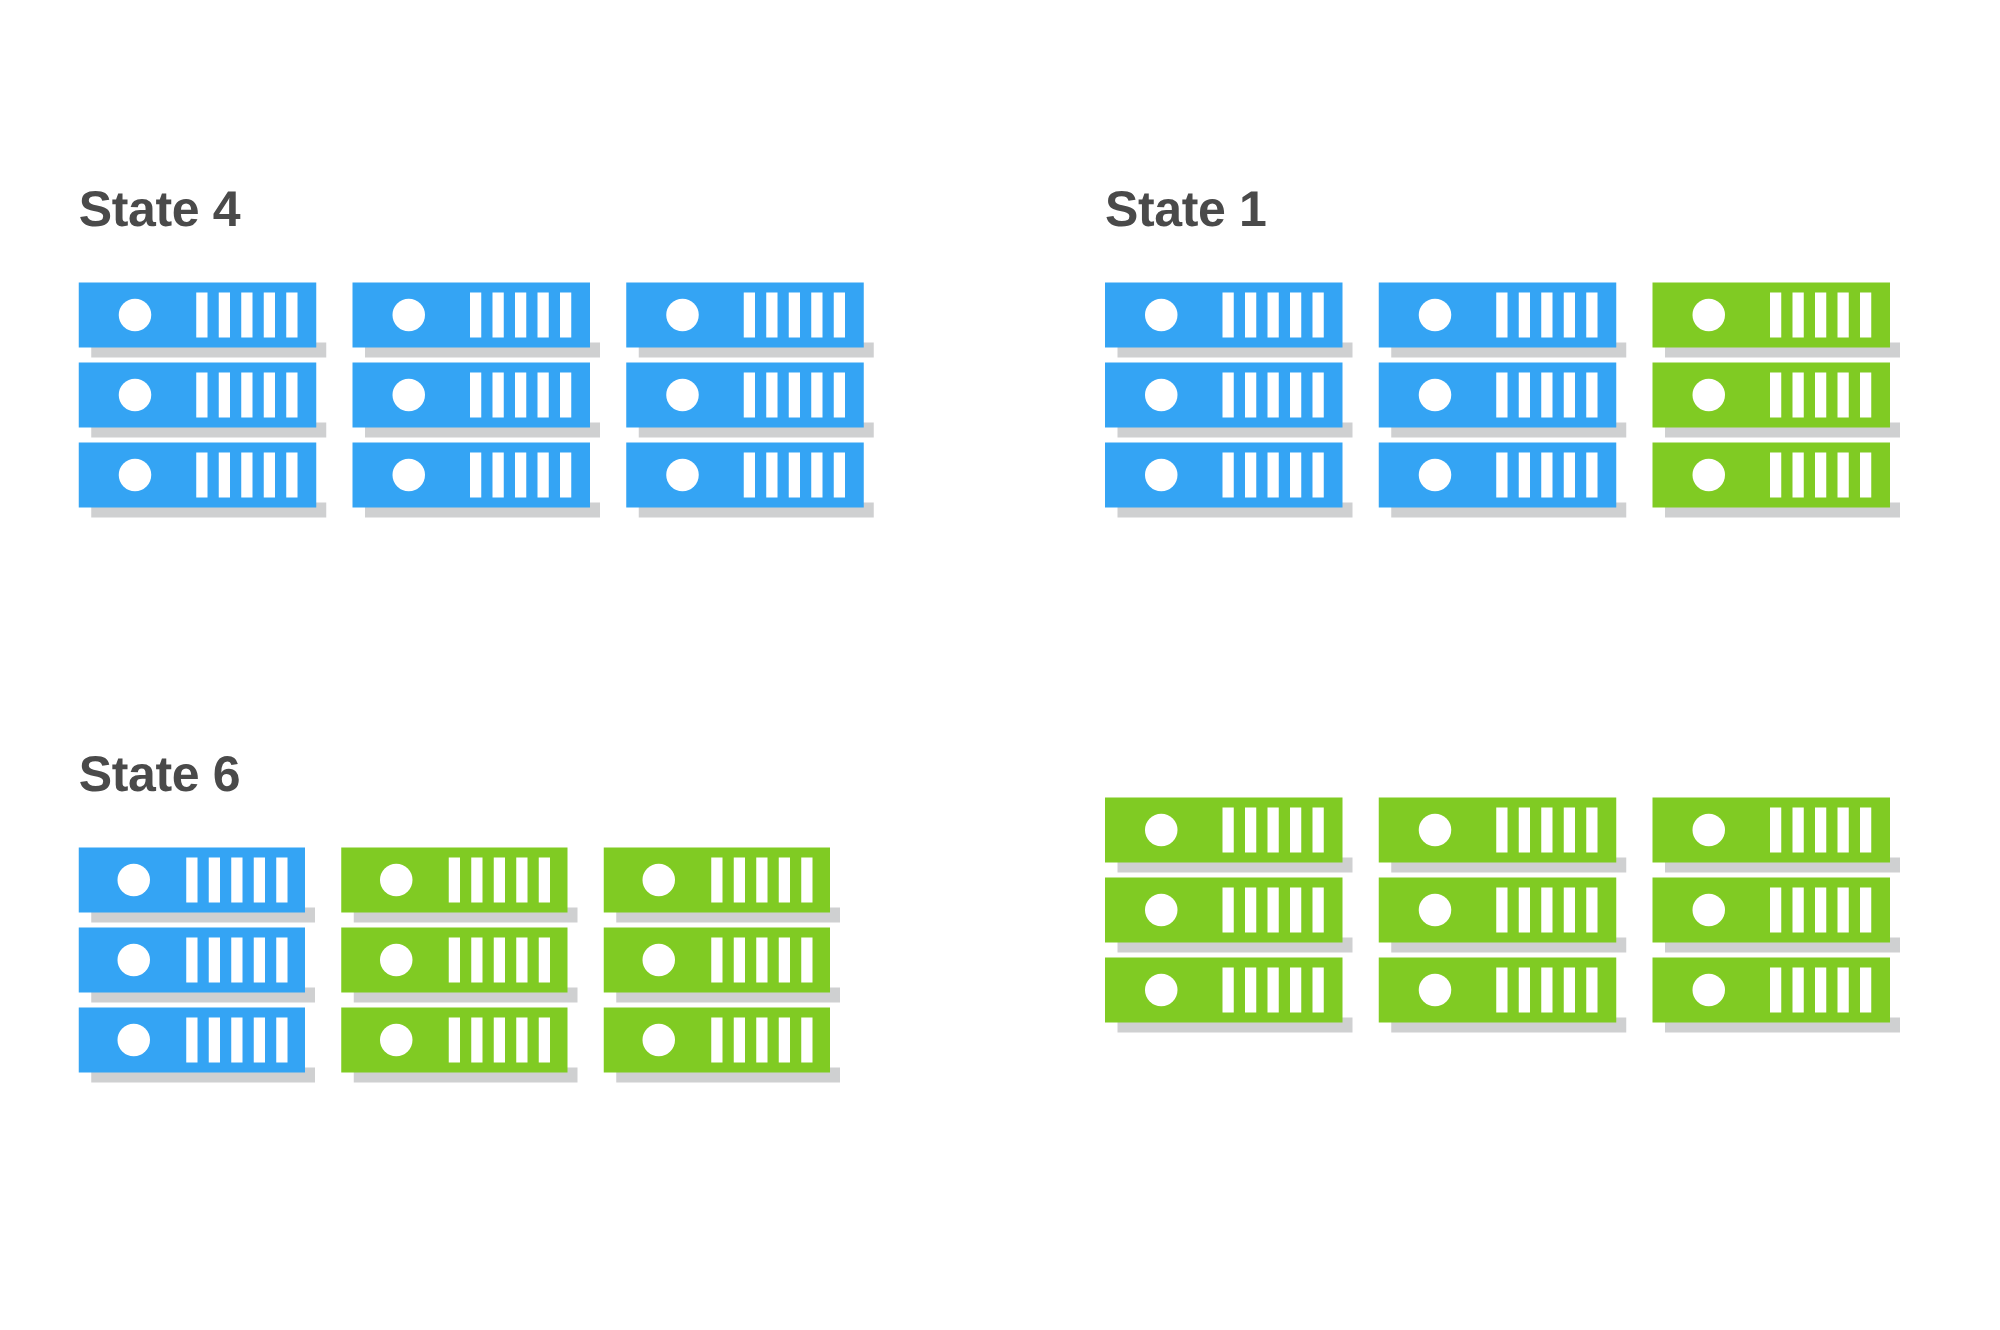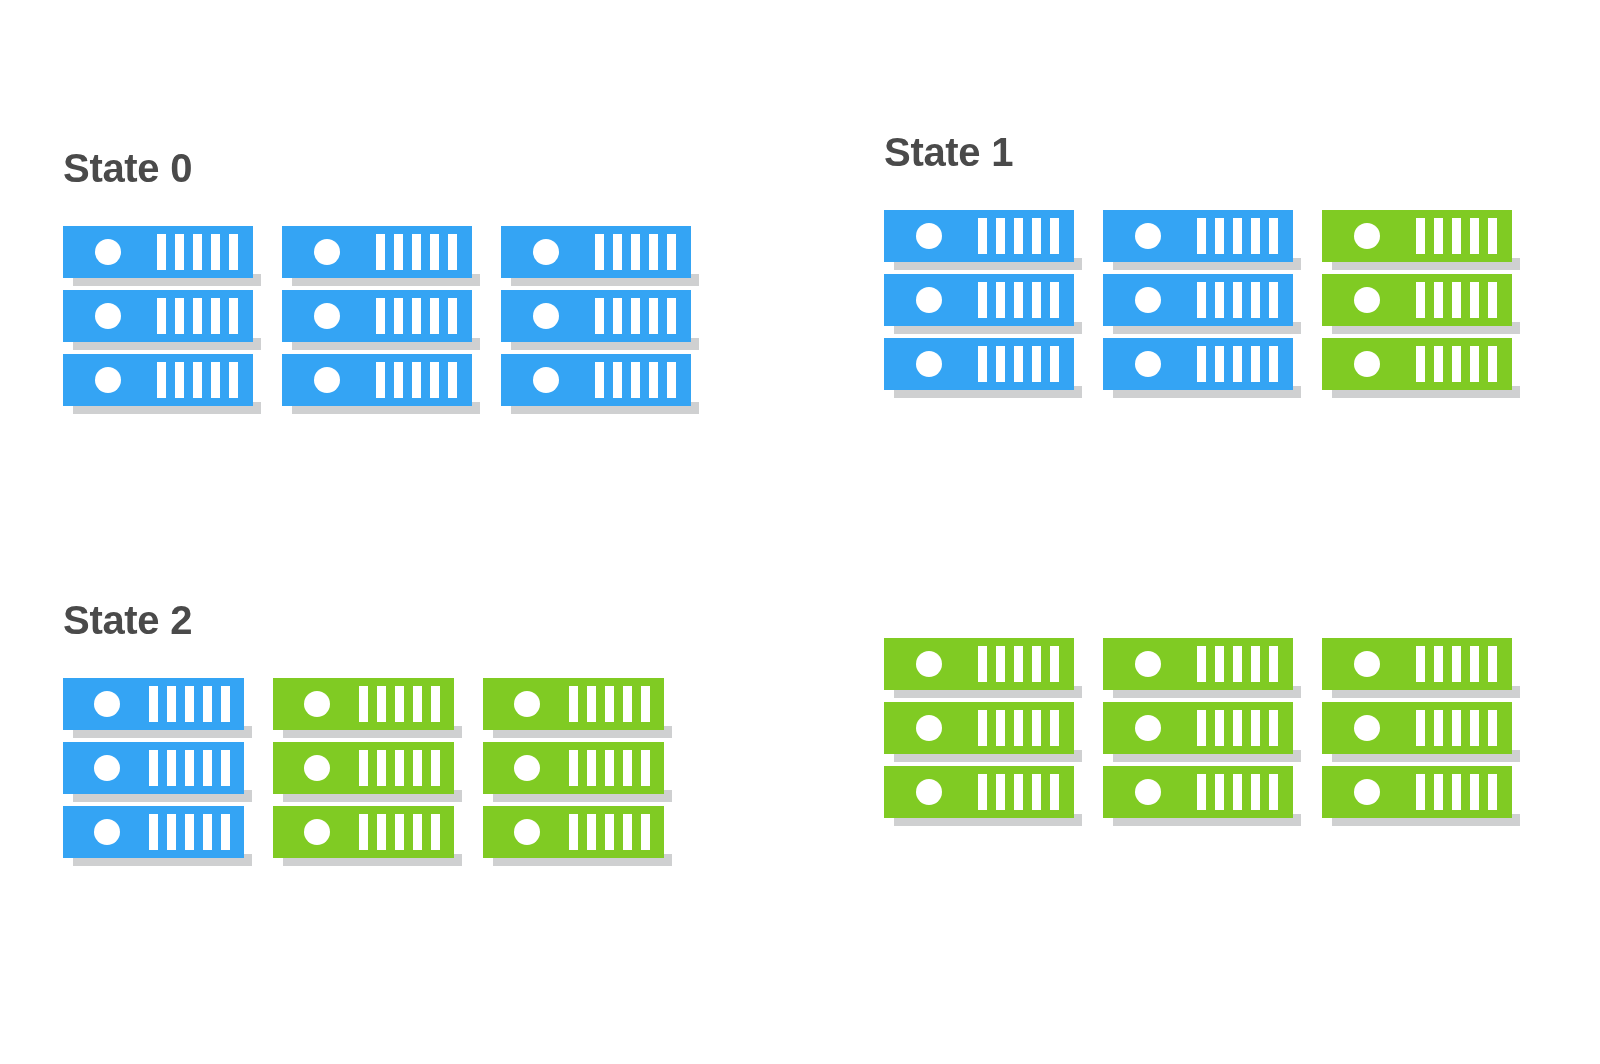--- a/index.html
+++ b/index.html
@@ -102,21 +102,21 @@
     width: 9px;
     height: 36px;
     background: #ffffff;
   }
 </style>
 </head>
 <body>
 
 <div id="board">
     <div class="panel" style="left: 63px; top: 148px;">
-      <div class="panel-title" style="color: rgb(74, 74, 74);">State 0</div>
+      <div class="panel-title" style="color: rgb(74, 74, 74);">State 4</div>
       <div class="racks" style="gap: 29px; margin-top: 38px;">
         <div class="rack" style="width: 190px;">
           <div class="unit-wrap" style="margin-top: 0px;">
             <div class="unit-shadow" style="background: rgb(207, 208, 209);"></div>
             <div class="unit" style="background: rgb(52, 164, 244);">
               <span class="unit-led" style="background: rgb(255, 255, 255);"></span>
               <span class="unit-vents">
                 <span class="vent" style="background: rgb(255, 255, 255);"></span>
                 <span class="vent" style="background: rgb(255, 255, 255);"></span>
                 <span class="vent" style="background: rgb(255, 255, 255);"></span>
@@ -229,21 +229,21 @@
                 <span class="vent" style="background: rgb(255, 255, 255);"></span>
                 <span class="vent" style="background: rgb(255, 255, 255);"></span>
                 <span class="vent" style="background: rgb(255, 255, 255);"></span>
                 <span class="vent" style="background: rgb(255, 255, 255);"></span>
               </span>
             </div>
           </div>
         </div>
       </div>
     </div>
-    <div class="panel" style="left: 884px; top: 132px;">
+    <div class="panel" style="left: 884px; top: 148px;">
       <div class="panel-title" style="color: rgb(74, 74, 74);">State 1</div>
       <div class="racks" style="gap: 29px; margin-top: 38px;">
         <div class="rack" style="width: 190px;">
           <div class="unit-wrap" style="margin-top: 0px;">
             <div class="unit-shadow" style="background: rgb(207, 208, 209);"></div>
             <div class="unit" style="background: rgb(52, 164, 244);">
               <span class="unit-led" style="background: rgb(255, 255, 255);"></span>
               <span class="unit-vents">
                 <span class="vent" style="background: rgb(255, 255, 255);"></span>
                 <span class="vent" style="background: rgb(255, 255, 255);"></span>
@@ -358,21 +358,21 @@
                 <span class="vent" style="background: rgb(255, 255, 255);"></span>
                 <span class="vent" style="background: rgb(255, 255, 255);"></span>
                 <span class="vent" style="background: rgb(255, 255, 255);"></span>
               </span>
             </div>
           </div>
         </div>
       </div>
     </div>
     <div class="panel" style="left: 63px; top: 600px;">
-      <div class="panel-title" style="color: rgb(74, 74, 74);">State 2</div>
+      <div class="panel-title" style="color: rgb(74, 74, 74);">State 6</div>
       <div class="racks" style="gap: 29px; margin-top: 38px;">
         <div class="rack" style="width: 181px;">
           <div class="unit-wrap" style="margin-top: 0px;">
             <div class="unit-shadow" style="background: rgb(207, 208, 209);"></div>
             <div class="unit" style="background: rgb(52, 164, 244);">
               <span class="unit-led" style="background: rgb(255, 255, 255);"></span>
               <span class="unit-vents">
                 <span class="vent" style="background: rgb(255, 255, 255);"></span>
                 <span class="vent" style="background: rgb(255, 255, 255);"></span>
                 <span class="vent" style="background: rgb(255, 255, 255);"></span>

